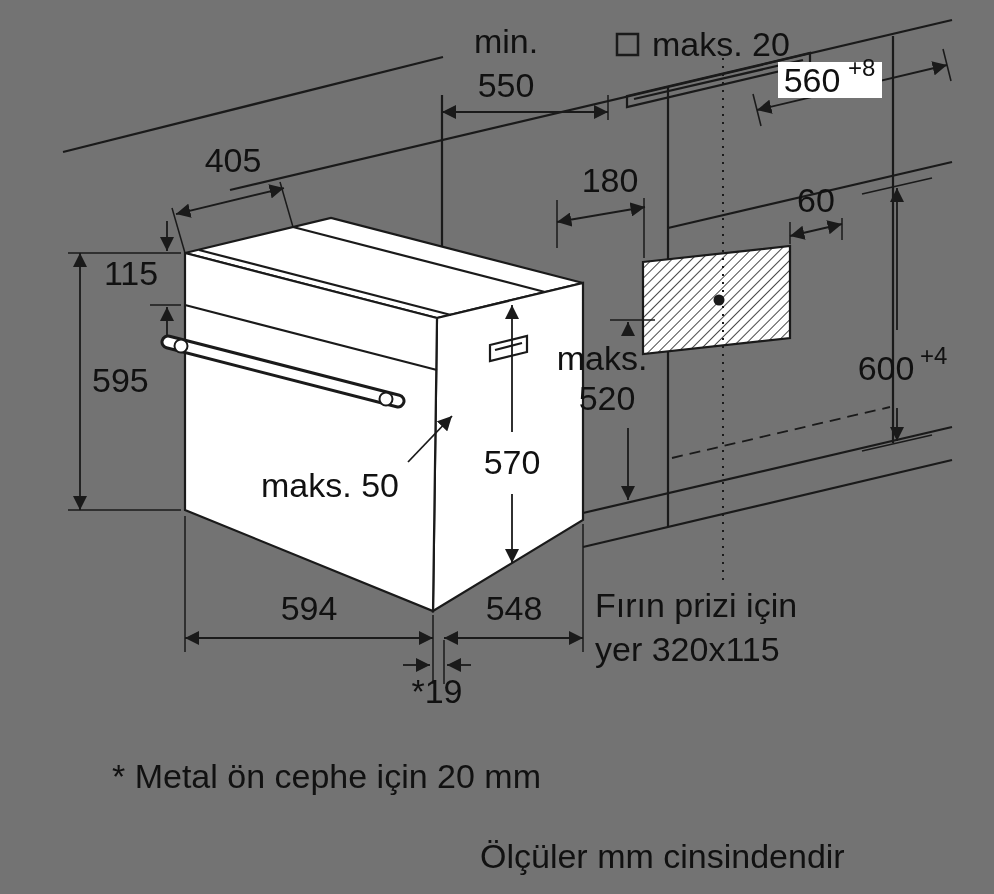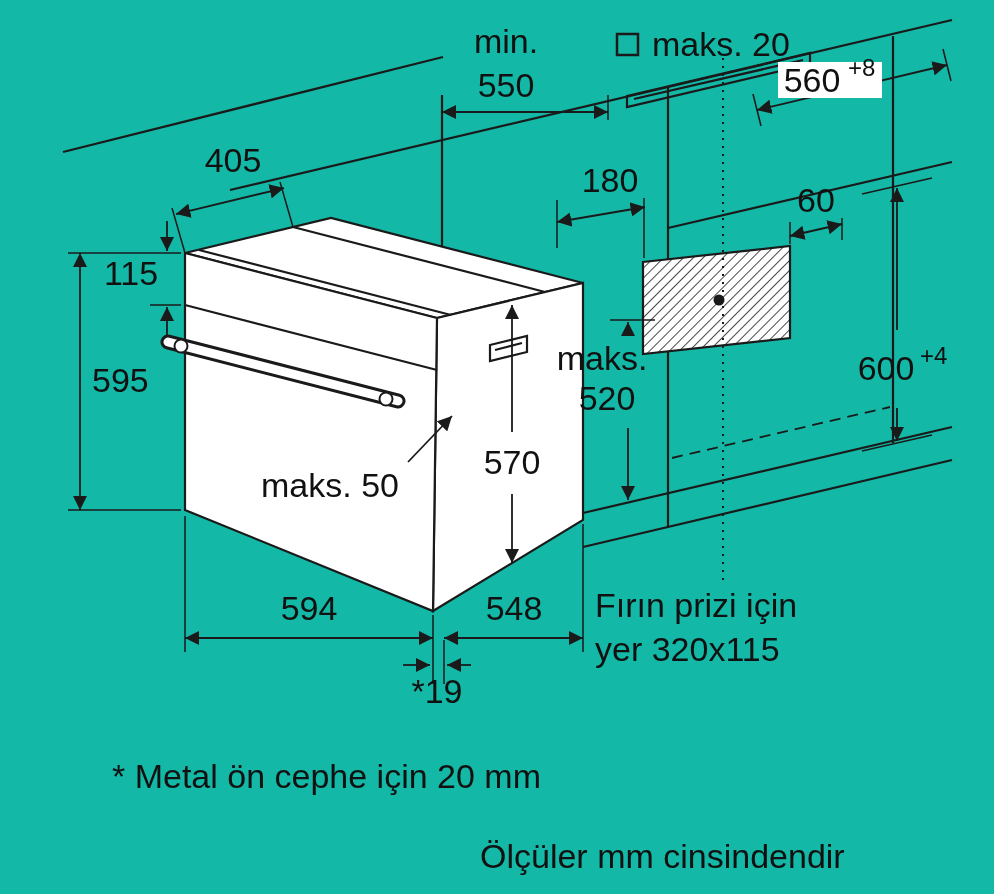--- a/index.html
+++ b/index.html
@@ -1,16 +1,16 @@
 <!DOCTYPE html>
 <html><head>
 <meta charset="utf-8">
 <style>
   html,body{margin:0;padding:0;background:#fff;}
-  .stage{position:relative;width:994px;height:894px;background:#14b8a6;overflow:hidden;}
+  .stage{position:relative;width:994px;height:894px;background:#737373;overflow:hidden;}
   svg{display:block;}
   .struct{stroke:#1a1a1a;stroke-width:2.2;fill:none;}
   .facefill{fill:#ffffff;stroke:#1a1a1a;stroke-width:2.2;}
   .dim{stroke:#1a1a1a;stroke-width:1.8;fill:none;}
   .ext{stroke:#1a1a1a;stroke-width:1.5;fill:none;}
   .dashline{stroke:#1a1a1a;stroke-width:1.8;fill:none;stroke-dasharray:11 7;}
   .dotline{stroke:#1a1a1a;stroke-width:2;fill:none;stroke-dasharray:2 6;}
   text{font-family:"Liberation Sans","DejaVu Sans",sans-serif;font-size:34px;fill:#111111;}
   .sup{font-size:24px;}
   .mid{text-anchor:middle;}

